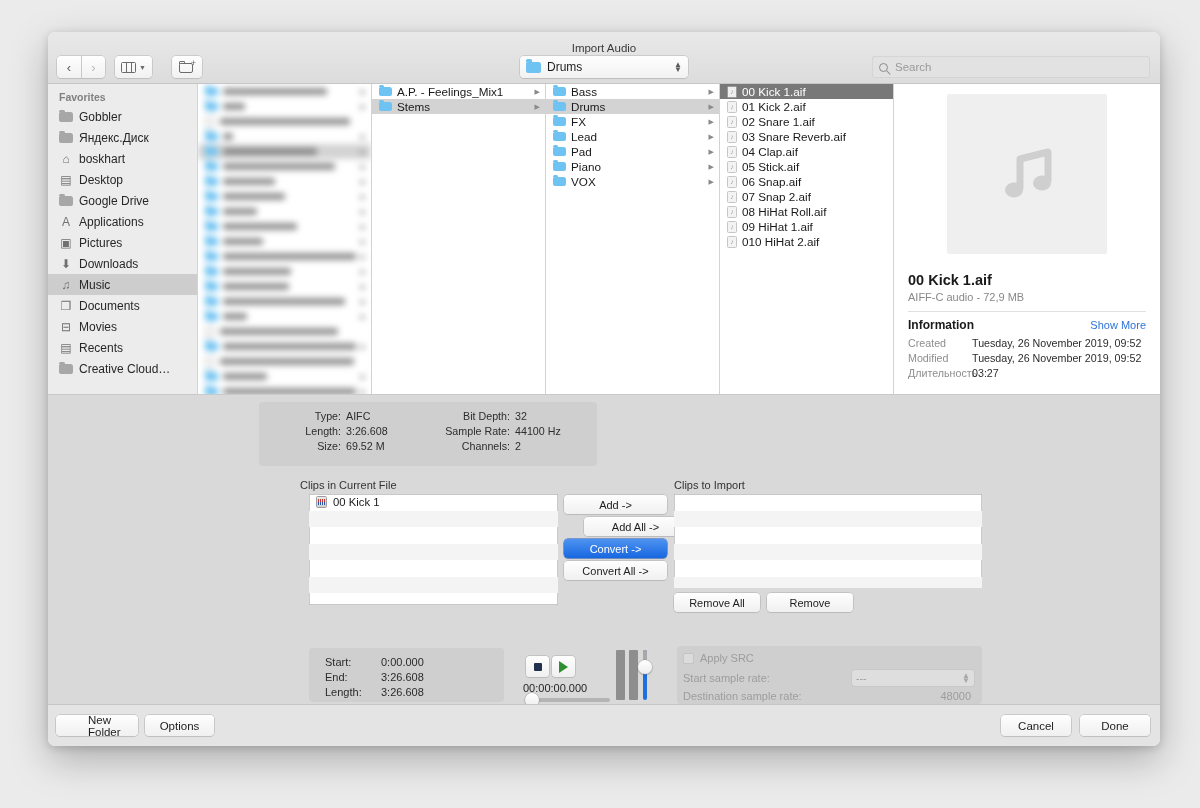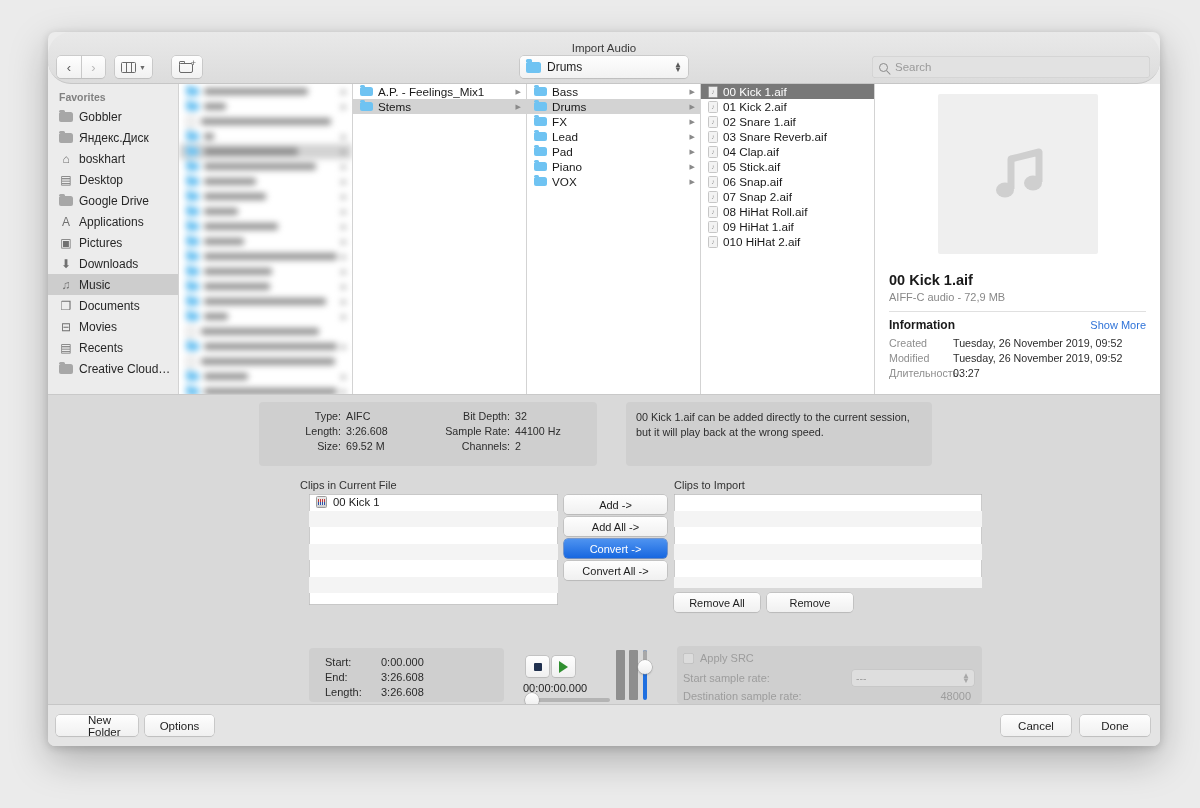--- a/index.html
+++ b/index.html
@@ -21,21 +21,21 @@
     box-shadow:0 14px 38px rgba(0,0,0,.26), 0 2px 8px rgba(0,0,0,.16);
     overflow:hidden;
     display:flex; flex-direction:column;
   }
 
   
   .titlebar{
     height:52px;
     background:linear-gradient(#e9e9e9,#dcdcdc);
     border-bottom:1px solid #c6c6c6;
-    position:relative; flex:none;border-radius:23px;
+    position:relative; flex:none;
   }
   .win-title{
     position:absolute; top:10px; left:0; right:0;
     text-align:center; font-size:11.5px; color:#3b3b3b;
   }
   .tb-row{
     position:absolute; top:24px; left:0; right:0; height:24px;
   }
   .seg{
     position:absolute; display:flex;
@@ -109,21 +109,21 @@
     font-family:inherit; font-size:11.5px; color:#333; width:100%;
   }
   .searchbox input::placeholder{ color:#9a9a9a; }
 
   
   .browser{
     flex:none; height:311px; display:flex;
     border-bottom:1px solid #c9c9c9; background:#fff;
   }
   .sidebar{
-    width:131px; flex:none; background:#ececec;
+    width:150px; flex:none; background:#ececec;
     border-right:1px solid #d3d3d3;
     padding-top:6px; overflow:hidden;
   }
   .sb-head{ font-size:10.5px; color:#818181; padding:1px 0 3px 11px; font-weight:600; }
   .sb-item{
     height:21px; display:flex; align-items:center; gap:6px;
     padding-left:11px; font-size:12px; color:#272727;
   }
   .sb-item.sel{ background:#cdcdcd; }
   .sb-ico{ width:14px; height:13px; flex:none; display:flex; align-items:center; justify-content:center;
@@ -708,40 +708,39 @@
             <span class="info-k">Sample Rate:</span>
           <span class="info-v">44100 Hz</span>
           </div>
         <div class="info-line">
             <span class="info-k">Channels:</span>
           <span class="info-v">2</span>
           </div>
       </div>
     </div>
 
-    <div class="warnbox">00 Kick 1.aif can be added directly to the current session, but it will play back at the wrong speed.</div>
 
     <div class="label" style="left:252px; top:84px;">Clips in Current File</div>
     <div class="label" style="left:626px; top:84px;">Clips to Import</div>
 
     <div class="listbox" style="left:261px; top:99px; width:249px; height:111px;">
       <div class="stripe clip-item">
         <span class="clip-ico"></span>
         <span>00 Kick 1</span>
       </div>
       <div class="stripe"></div>
       <div class="stripe"></div>
       <div class="stripe"></div>
       <div class="stripe"></div>
       <div class="stripe"></div>
       <div class="stripe"></div>
     </div>
 
     <div class="btn-std" style="left:516px; top:100px; width:103px;">Add -&gt;</div>
-    <div class="btn-std" style="left:516px; top:122px; width:103px;">Add All -&gt;</div>
+    <div class="btn-std" style="left:536px; top:122px; width:103px;">Add All -&gt;</div>
     <div class="btn-std btn-blue" style="left:516px; top:144px; width:103px;">Convert -&gt;</div>
     <div class="btn-std" style="left:516px; top:166px; width:103px;">Convert All -&gt;</div>
 
     <div class="listbox" style="left:626px; top:99px; width:308px; height:94px;">
       <div class="stripe"></div>
       <div class="stripe"></div>
       <div class="stripe"></div>
       <div class="stripe"></div>
       <div class="stripe"></div>
       <div class="stripe"></div>

